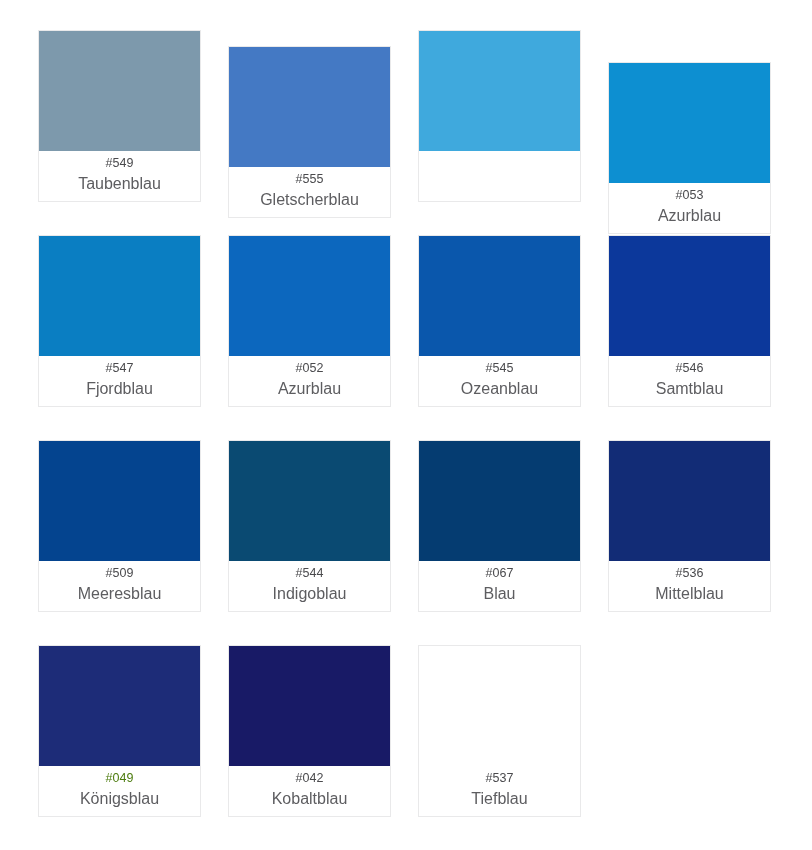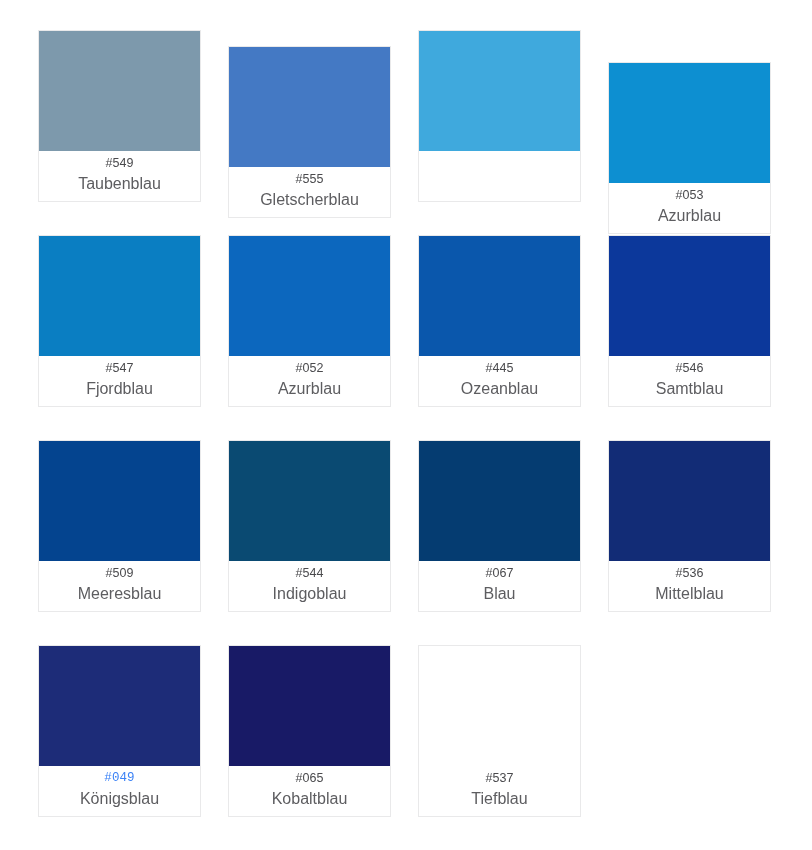--- a/index.html
+++ b/index.html
@@ -105,21 +105,21 @@
     <div class="swatch-card" style="border-color: rgb(233, 233, 234);">
       <div class="swatch-color" style="background: rgb(12, 103, 190);"></div>
       <div class="swatch-meta">
         <div class="swatch-code" style="color: rgb(74, 74, 77);">#052</div>
         <div class="swatch-name" style="color: rgb(93, 93, 96);">Azurblau</div>
       </div>
     </div>
     <div class="swatch-card" style="border-color: rgb(233, 233, 234);">
       <div class="swatch-color" style="background: rgb(10, 87, 172);"></div>
       <div class="swatch-meta">
-        <div class="swatch-code" style="color: rgb(74, 74, 77);">#445</div>
+        <div class="swatch-code" style="color: rgb(74, 74, 77);">#545</div>
         <div class="swatch-name" style="color: rgb(93, 93, 96);">Ozeanblau</div>
       </div>
     </div>
     <div class="swatch-card" style="border-color: rgb(233, 233, 234);">
       <div class="swatch-color" style="background: rgb(12, 56, 155);"></div>
       <div class="swatch-meta">
         <div class="swatch-code" style="color: rgb(74, 74, 77);">#546</div>
         <div class="swatch-name" style="color: rgb(93, 93, 96);">Samtblau</div>
       </div>
     </div>
@@ -147,28 +147,28 @@
     <div class="swatch-card" style="border-color: rgb(233, 233, 234);">
       <div class="swatch-color" style="background: rgb(18, 44, 118);"></div>
       <div class="swatch-meta">
         <div class="swatch-code" style="color: rgb(74, 74, 77);">#536</div>
         <div class="swatch-name" style="color: rgb(93, 93, 96);">Mittelblau</div>
       </div>
     </div>
     <div class="swatch-card" style="border-color: rgb(233, 233, 234);">
       <div class="swatch-color" style="background: rgb(29, 44, 120);"></div>
       <div class="swatch-meta">
-        <div class="swatch-code" style="color: #3b82f6; font-family: Liberation Mono, monospace;">#049</div>
+        <div class="swatch-code" style="color: #4d7c0f;">#049</div>
         <div class="swatch-name" style="color: rgb(93, 93, 96);">Königsblau</div>
       </div>
     </div>
     <div class="swatch-card" style="border-color: rgb(233, 233, 234);">
       <div class="swatch-color" style="background: rgb(24, 26, 102);"></div>
       <div class="swatch-meta">
-        <div class="swatch-code" style="color: rgb(74, 74, 77);">#065</div>
+        <div class="swatch-code" style="color: rgb(74, 74, 77);">#042</div>
         <div class="swatch-name" style="color: rgb(93, 93, 96);">Kobaltblau</div>
       </div>
     </div>
     <div class="swatch-card" style="border-color: rgb(233, 233, 234);">
       <div class="swatch-color"></div>
       <div class="swatch-meta">
         <div class="swatch-code" style="color: rgb(74, 74, 77);">#537</div>
         <div class="swatch-name" style="color: rgb(93, 93, 96);">Tiefblau</div>
       </div>
     </div>

